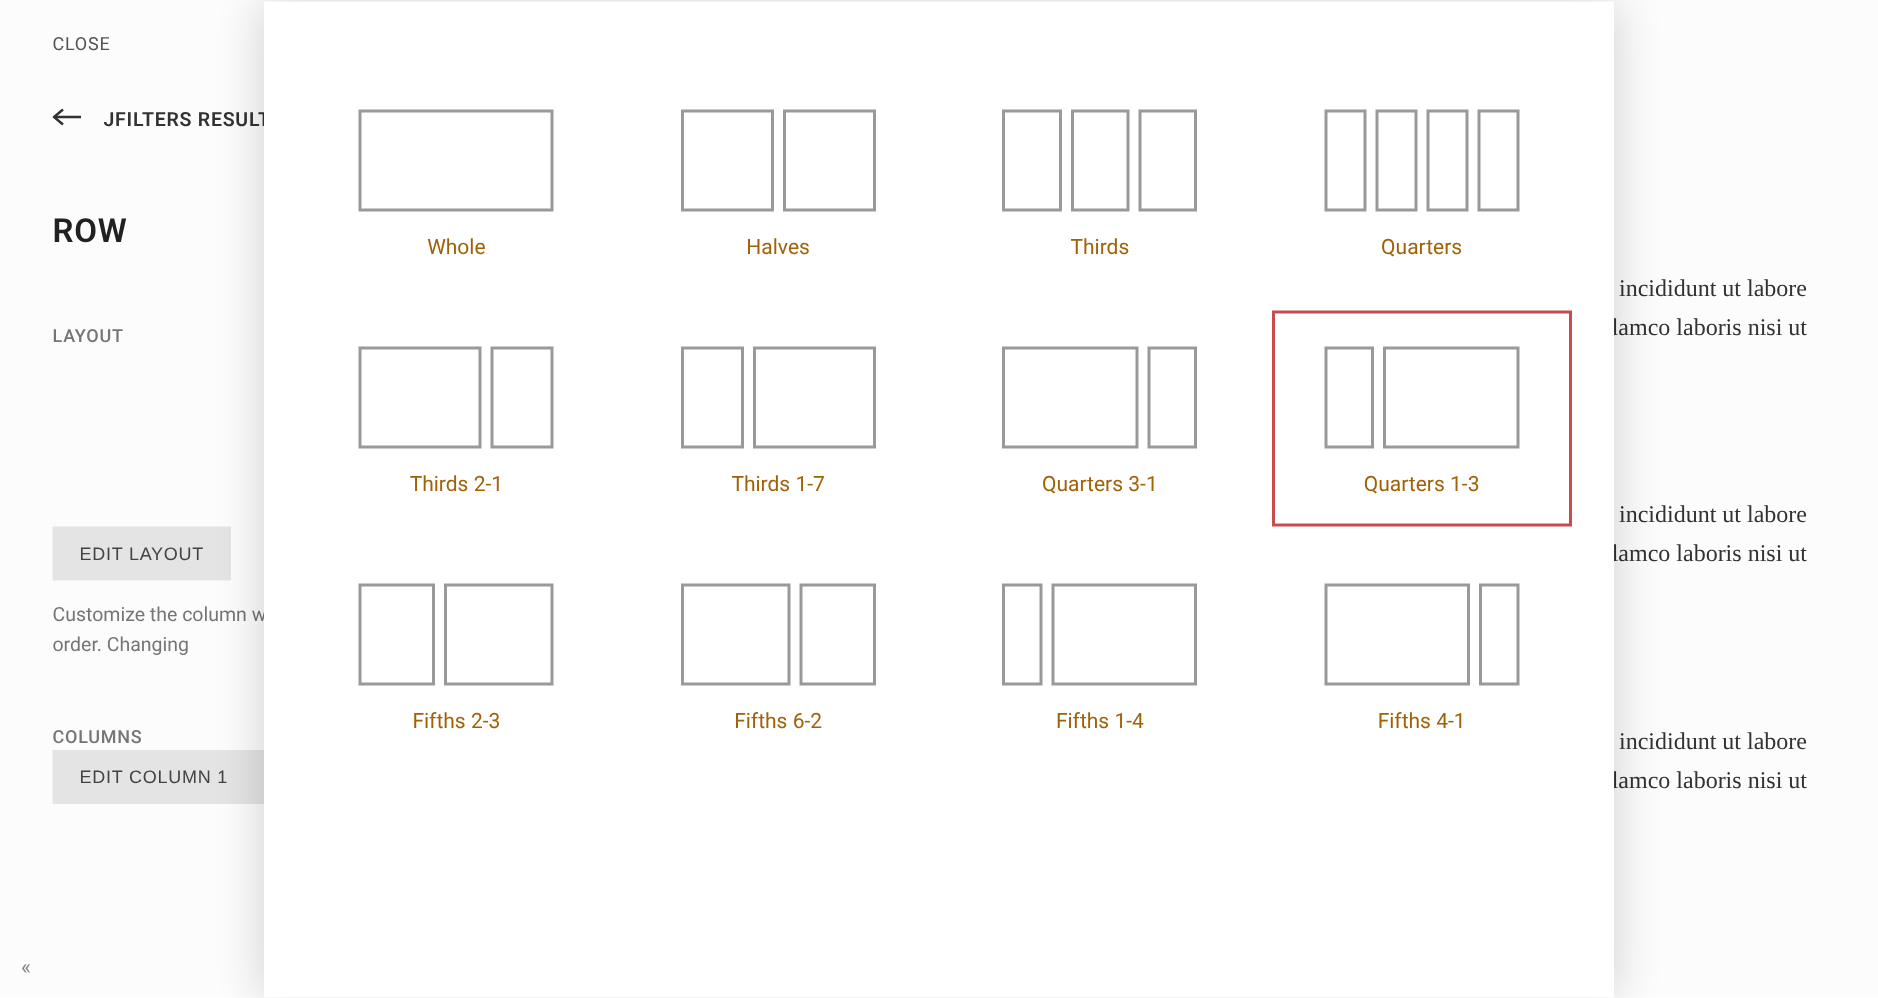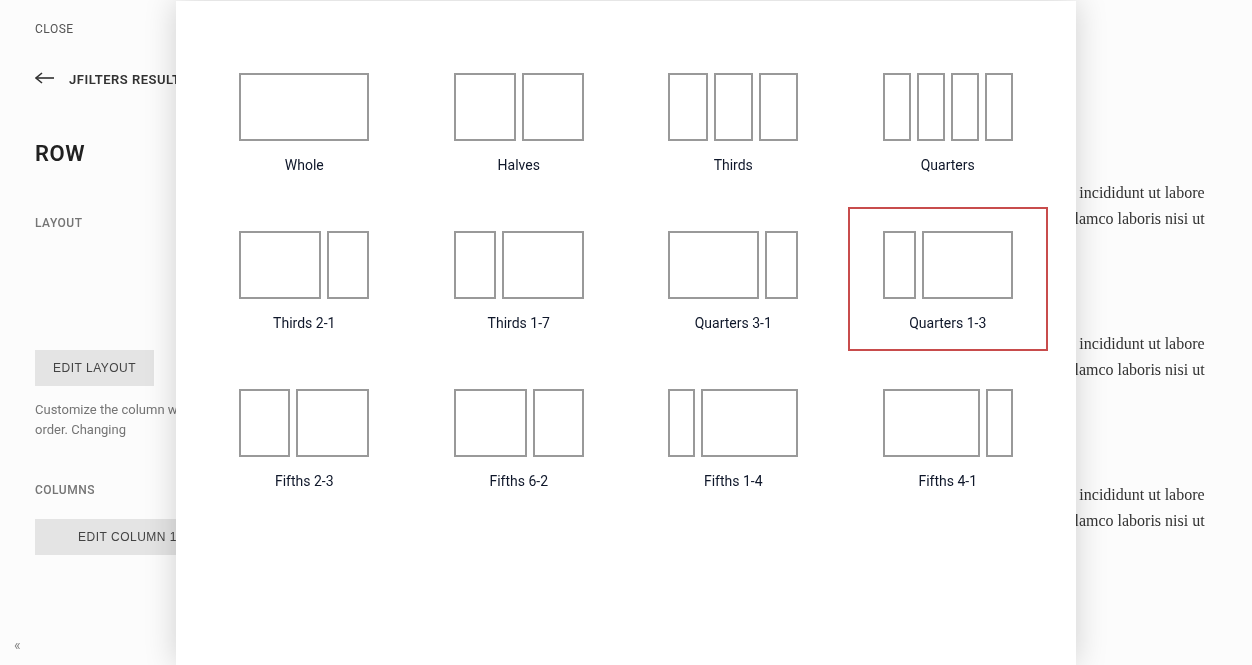--- a/index.html
+++ b/index.html
@@ -24,26 +24,26 @@
   .layout-preview-placeholder { height: 120px; }
   .btn {
     display: inline-block;
     background: #e7e7e7;
     padding: 11px 18px;
     font-size: 12px;
     letter-spacing: 0.5px;
     color: #444;
     cursor: pointer;
     border: none;
-    text-align: right;
+    text-align: left;
   }
   .edit-layout-btn { margin-top: 0; }
   .help-text { margin-top: 14px; font-size: 13px; color: #777; line-height: 1.5; max-width: 360px; }
   .columns-label { margin-top: 44px; }
-  .col-btn { display: block; width: 160px; margin-top: 22px; }
+  .col-btn { display: block; width: 160px; margin-top: 2px; }
   .col-btn:first-of-type { margin-top: 16px; }
   .collapse-handle {
     position: absolute; left: 14px; bottom: 12px;
     font-size: 14px; color: #888; cursor: pointer;
   }
 
   
   .main-content {
     position: absolute;
     left: 430px; top: 0; right: 0; bottom: 0;
@@ -93,21 +93,21 @@
     display: flex;
     gap: 6px;
   }
   .thumb .c {
     border: 2px solid #999;
     height: 100%;
   }
   .opt-label {
     margin-top: 16px;
     font-size: 14px;
-    color: #0f172a;
+    color: #a16207;
   }
 </style>
 </head>
 <body>
 
 <div class="sidebar">
   <div class="close-link">CLOSE</div>
 
   <div class="back-row">
     <span>

